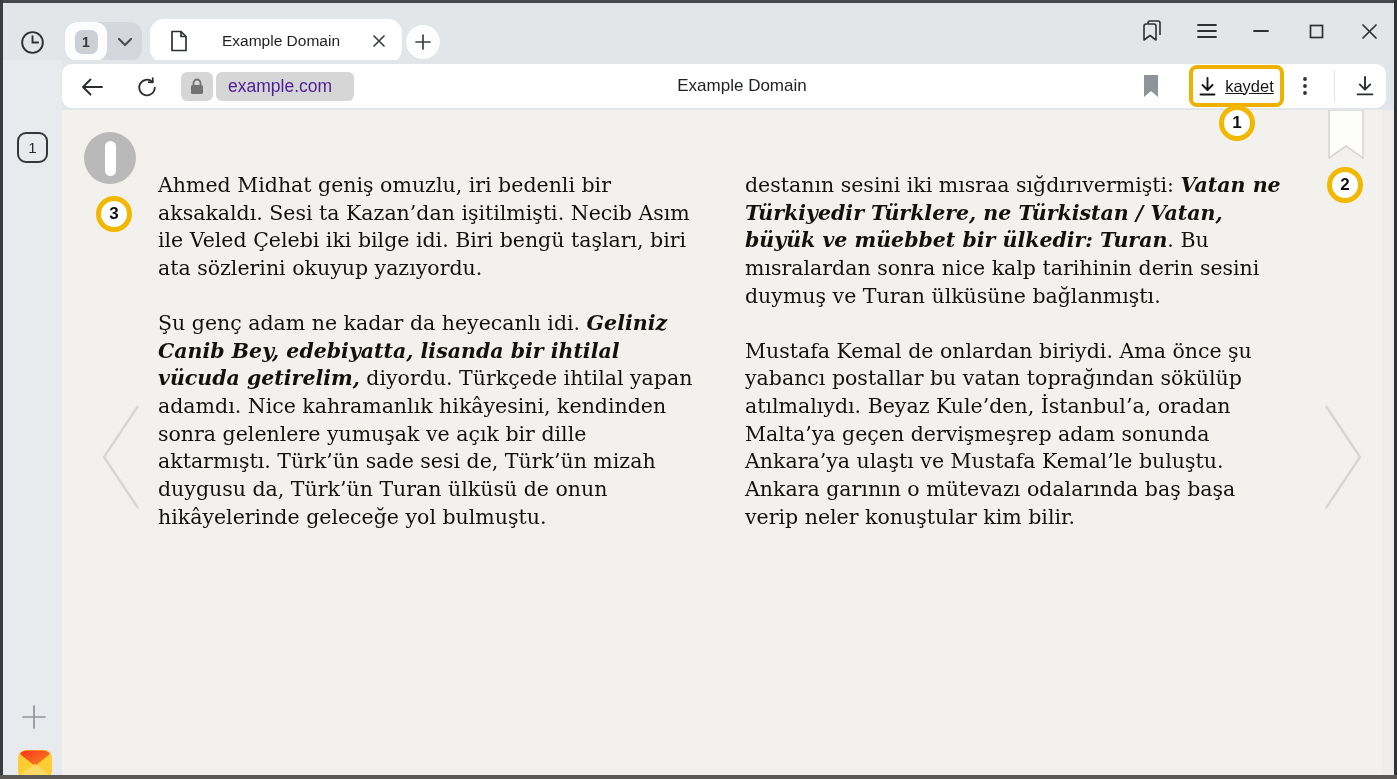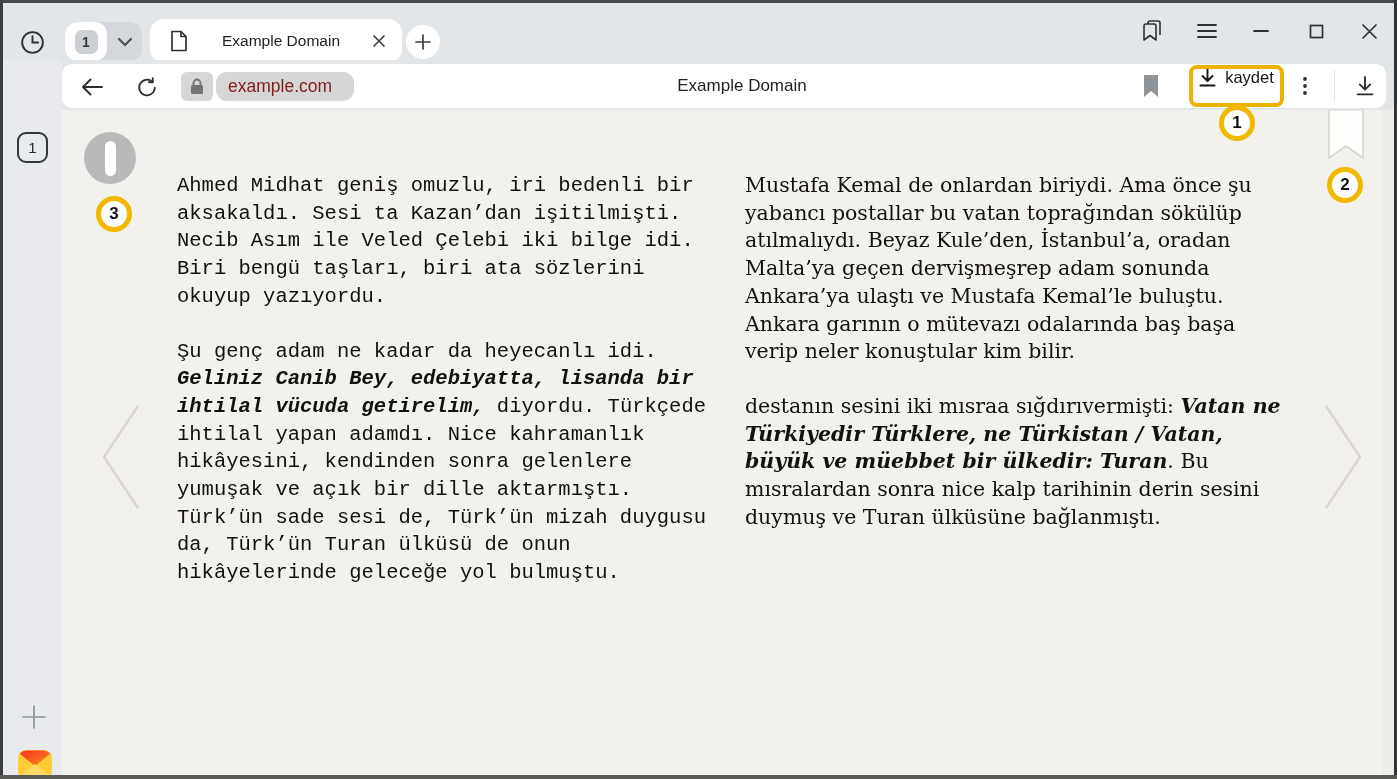--- a/index.html
+++ b/index.html
@@ -30,24 +30,24 @@
   .tab { position:absolute; left:147px; top:16px; width:252px; height:44px; background:#ffffff; border-radius:14px; display:flex; align-items:center; padding:0 16px 0 20px; }
   .tab-title { flex:1; font-size:15.5px; color:#1e1f21; text-align:center; white-space:nowrap; }
   .newtab-btn { position:absolute; left:403px; top:22px; width:34px; height:34px; background:#fdfdfd; border-radius:50%; display:flex; align-items:center; justify-content:center; }
   .winctl { position:absolute; top:10px; width:36px; height:36px; display:flex; align-items:center; justify-content:center; }
 
   
   .addressbar { position:absolute; left:62px; top:64px; width:1324px; height:44px; background:#ffffff; border-radius:10px; }
   .nav-btn { position:absolute; top:8px; width:30px; height:30px; display:flex; align-items:center; justify-content:center; }
   .chip { position:absolute; top:8px; height:29px; background:#d6d6d6; border-radius:6px; display:flex; align-items:center; justify-content:center; }
   .chip.lock { left:119px; width:32px; }
-  .chip.url { left:154px; width:138px; padding:0 12px; font-size:17.5px; color:#7f1d1d; justify-content:flex-start;border-radius:11px; }
+  .chip.url { left:154px; width:138px; padding:0 12px; font-size:17.5px; color:#4c1d95; justify-content:flex-start; }
   .page-title { position:absolute; left:480px; top:0; width:400px; height:44px; display:flex; align-items:center; justify-content:center; font-size:17px; color:#1e1f21; }
   .bookmark-btn { position:absolute; left:1074px; top:7px; width:30px; height:30px; display:flex; align-items:center; justify-content:center; }
-  .save-btn { position:absolute; left:1131px; top:4px; width:87px; height:36px; display:flex; align-items:flex-start; justify-content:center; gap:9px; font-size:16.5px; color:#161616; background:#fff; border-radius:6px; }
+  .save-btn { position:absolute; left:1131px; top:4px; width:87px; height:36px; display:flex; align-items:center; justify-content:center; gap:9px; font-size:16.5px; color:#161616; background:#fff; border-radius:6px;text-decoration:underline; }
   .kebab-btn { position:absolute; left:1228px; top:7px; width:30px; height:30px; display:flex; align-items:center; justify-content:center; }
   .bar-divider { position:absolute; left:1272px; top:6px; width:1px; height:32px; background:#e3e3e3; }
   .download-btn { position:absolute; left:1288px; top:7px; width:30px; height:30px; display:flex; align-items:center; justify-content:center; }
 
   
   .hl-box { position:absolute; left:1189px; top:65px; width:95px; height:42px; border:4px solid #eeb100; border-radius:8px; z-index:40; pointer-events:none; }
   .ann { position:absolute; width:36px; height:36px; border-radius:50%; background:#ffffff; border:5px solid #f2b800; display:flex; align-items:center; justify-content:center; font-weight:bold; font-size:17px; color:#101010; z-index:45; }
   .ann.a1 { left:1219px; top:105px; }
   .ann.a2 { left:1327px; top:167px; }
   .ann.a3 { left:96px; top:196px; }
@@ -58,21 +58,21 @@
   .mail-btn { position:absolute; left:12px; top:684px; width:40px; height:40px; }
 
   
   .listen-btn { position:absolute; left:22px; top:22px; width:52px; height:52px; border-radius:50%; background:#b9b9b9; display:flex; align-items:center; justify-content:center; }
   .listen-bar { width:11px; height:35px; border-radius:6px; background:#ffffff; }
   .ribbon { position:absolute; left:1266px; top:0px; width:36px; height:50px; }
   .pager { position:absolute; top:292px; width:46px; height:110px; }
   .pager.prev { left:36px; } .pager.next { left:1258px; }
 
   .col { position:absolute; top:62px; width:542px; font-family:"DejaVu Serif", serif; font-size:20.5px; line-height:27.7px; color:#13110c; text-align:left; }
-  .col.left { left:115px;font-family:Liberation Mono, monospace; }
+  .col.left { left:96px; }
   .col.right { left:683px; }
   .col p { margin:0 0 27px 0; }
   .col .bi { font-weight:bold; font-style:italic; }
 
   svg { display:block; }
 </style>
 </head>
 <body>
 
 <div class="window">
@@ -276,22 +276,22 @@
             <path d="M6 4l34 51L6 106"></path>
           </svg>
       </span>
     </div>
 
     <div class="col left">
         <p><span>Ahmed Midhat geniş omuzlu, iri bedenli bir aksakaldı. Sesi ta Kazan’dan işitilmişti. Necib Asım ile Veled Çelebi iki bilge idi. Biri bengü taşları, biri ata sözlerini okuyup yazıyordu.</span></p>
         <p><span>Şu genç adam ne kadar da heyecanlı idi. </span><span class="bi">Geliniz Canib Bey, edebiyatta, lisanda bir ihtilal vücuda getirelim,</span><span> diyordu. Türkçede ihtilal yapan adamdı. Nice kahramanlık hikâyesini, kendinden sonra gelenlere yumuşak ve açık bir dille aktarmıştı. Türk’ün sade sesi de, Türk’ün mizah duygusu da, Türk’ün Turan ülküsü de onun hikâyelerinde geleceğe yol bulmuştu.</span></p>
       </div>
     <div class="col right">
+        <p><span>destanın sesini iki mısraa sığdırıvermişti: </span><span class="bi">Vatan ne Türkiyedir Türklere, ne Türkistan / Vatan, büyük ve müebbet bir ülkedir: Turan</span><span>. Bu mısralardan sonra nice kalp tarihinin derin sesini duymuş ve Turan ülküsüne bağlanmıştı.</span></p>
         <p><span>Mustafa Kemal de onlardan biriydi. Ama önce şu yabancı postallar bu vatan toprağından sökülüp atılmalıydı. Beyaz Kule’den, İstanbul’a, oradan Malta’ya geçen dervişmeşrep adam sonunda Ankara’ya ulaştı ve Mustafa Kemal’le buluştu. Ankara garının o mütevazı odalarında baş başa verip neler konuştular kim bilir.</span></p>
-        <p><span>destanın sesini iki mısraa sığdırıvermişti: </span><span class="bi">Vatan ne Türkiyedir Türklere, ne Türkistan / Vatan, büyük ve müebbet bir ülkedir: Turan</span><span>. Bu mısralardan sonra nice kalp tarihinin derin sesini duymuş ve Turan ülküsüne bağlanmıştı.</span></p>
       </div>
   </div>
 
   <div class="scroll-gutter"></div>
 
   <div class="ann a1">1</div>
   <div class="ann a2">2</div>
   <div class="ann a3">3</div>
 
   <div class="edge top"></div>

